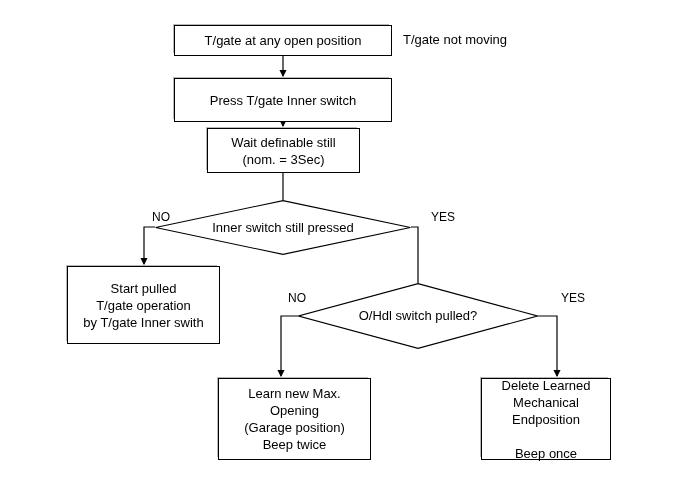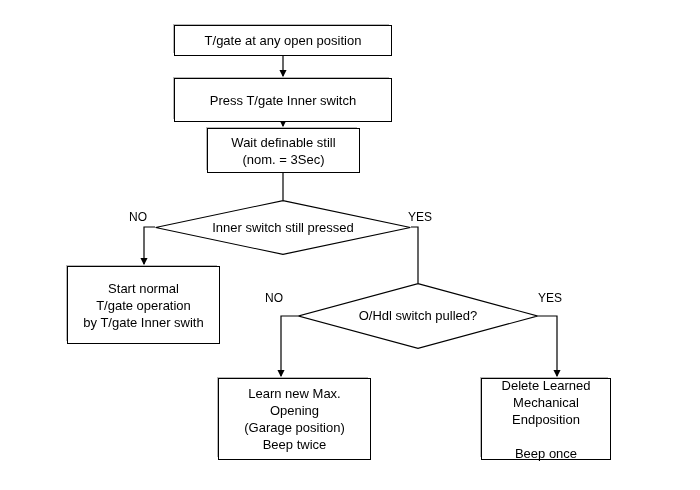--- a/index.html
+++ b/index.html
@@ -64,20 +64,21 @@
     position: absolute;
     font-size: 13px;
     line-height: 16px;
     white-space: nowrap;
   }
   .branchlabel {
     position: absolute;
     font-size: 12px;
     line-height: 14px;
     white-space: nowrap;
+    margin-left: 23px;
   }
 </style>
 </head>
 <body>
 
 <div id="canvas">
 
   <svg id="edges" viewBox="0 0 700 490" width="700" height="490">
     <defs>
       <marker id="arrow" viewBox="0 0 10 10" refX="8.5" refY="5" markerWidth="6" markerHeight="6" orient="auto-start-reverse">
@@ -116,21 +117,21 @@
   </div>
 
   <div class="node decision" style="left:155px; top:200px; width:256px; height:55px;">
     <svg width="256" height="55" viewBox="0 0 256 55">
       <polygon points="128,0.6 255.4,27.5 128,54.4 0.6,27.5" fill="#ffffff" stroke="#000000" stroke-width="1.1"></polygon>
     </svg>
     <span class="dlabel">Inner switch still pressed</span>
   </div>
 
   <div class="node proc" style="left:67px; top:266px; width:153px; height:78px;">
-    <span class="lines">Start normal
+    <span class="lines">Start pulled
 T/gate operation
 by T/gate Inner swith</span>
   </div>
 
   <div class="node decision" style="left:298px; top:283px; width:240px; height:66px;">
     <svg width="240" height="66" viewBox="0 0 240 66">
       <polygon points="120,0.6 239.4,33 120,65.4 0.6,33" fill="#ffffff" stroke="#000000" stroke-width="1.1"></polygon>
     </svg>
     <span class="dlabel">O/Hdl switch pulled?</span>
   </div>
@@ -147,14 +148,15 @@
 Mechanical Endposition
 
 Beep once</span>
   </div>
 
   <span class="branchlabel" style="left:129px; top:210px;">NO</span>
   <span class="branchlabel" style="left:408px; top:210px;">YES</span>
   <span class="branchlabel" style="left:265px; top:291px;">NO</span>
   <span class="branchlabel" style="left:538px; top:291px;">YES</span>
 
+  <span class="freetext" style="left:403px; top:32px;">T/gate not moving</span>
 
 </div>
 
 </body></html>

